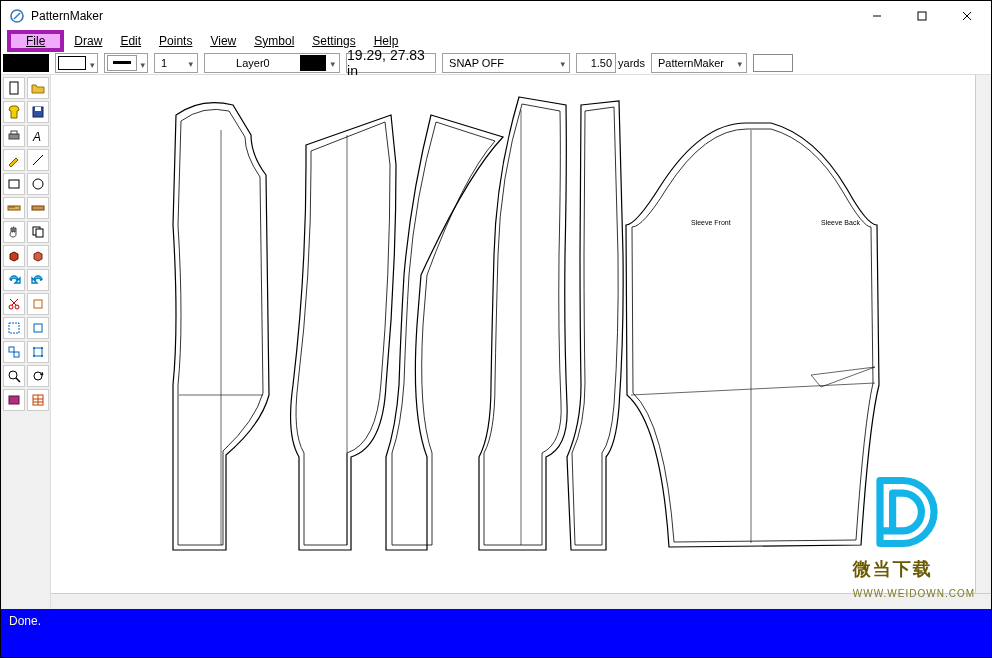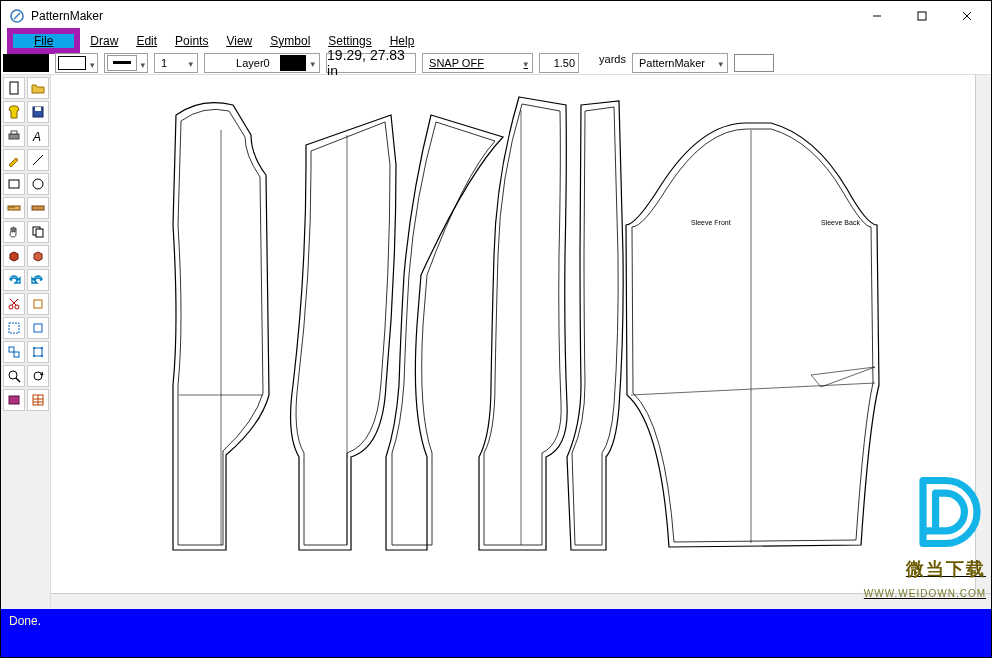--- a/index.html
+++ b/index.html
@@ -7,49 +7,49 @@
 
 .titlebar { height: 30px; display: flex; align-items: center; padding: 0 2px 0 8px; background: #fff; }
 .titlebar .app-icon { width: 16px; height: 16px; margin-right: 6px; }
 .titlebar .title { font-size: 12px; color: #000; flex: 1; }
 .win-controls { display: flex; }
 .win-btn { width: 45px; height: 28px; display: flex; align-items: center; justify-content: center; }
 .win-btn svg { width: 10px; height: 10px; }
 
 .menubar { height: 20px; display: flex; align-items: center; padding: 0 6px; gap: 2px; background: #fff; font-size: 12px; }
 .menubar .menu-item { padding: 1px 8px; cursor: default; }
-.menubar .menu-item.active { background: #0ea5e9; border: 6px solid #a21caf; padding: 0px 21px; }
+.menubar .menu-item.active { background: #f0abfc; border: 4px solid #a21caf; padding: 0px 15px; }
 .menubar .menu-item .ul { text-decoration: underline; }
 
 .propbar { height: 24px; display: flex; align-items: center; gap: 6px; padding: 0 2px; border-bottom: 1px solid #ddd; }
 .swatch { width: 46px; height: 18px; border: 1px solid #000; }
 .ddarrow::after { content: "▾"; font-size: 9px; margin-left: 2px; color: #555; }
 .combo { height: 20px; border: 1px solid #a0a0a0; font-size: 11px; display: flex; align-items: center; justify-content: space-between; padding: 0 4px 0 6px; background: #fff; }
 .combo.small { width: 44px; }
-.combo.layer { width: 116px; padding-left: 31px; }
+.combo.layer { width: 136px; padding-left: 31px; }
 .line-style { width: 30px; height: 16px; border: 1px solid #999; background: #fff; display:flex; align-items:center; justify-content:center;}
 .line-style .bar { width: 18px; height: 3px; background:#000; }
 .line-dd { display:flex; align-items:center; border:1px solid #a0a0a0; height:20px; padding:0 2px; gap:2px;}
 .layer-color { width: 26px; height: 16px; background:#000; border:1px solid #000; }
 .readout { width: 90px; height: 20px; border:1px solid #a0a0a0; font-size:14px; display:flex; align-items:center; justify-content:center; }
-.snap-combo { width: 111px; text-decoration: underline; }
+.snap-combo { width: 128px; }
 .yards-box { width:40px; height:20px; border:1px solid #a0a0a0; font-size:11px; display:flex; align-items:center; justify-content:flex-end; padding:0 3px; }
 .yards-lbl { font-size:11px; }
 .right-combo { width: 96px; }
 .right-swatch { width: 40px; height: 18px; border:1px solid #888; background:#fff; }
 
 .workarea { display:flex; height: 534px; }
 .toolbar { width: 50px; background:#f0f0f0; border-right:1px solid #ddd; padding:2px 2px; display:grid; grid-template-columns: 22px 22px; grid-auto-rows:22px; gap:2px; align-content:start; }
 .tbtn { width:22px; height:22px; border:1px solid #ccc; background:#fff; display:flex; align-items:center; justify-content:center; }
 .tbtn svg { width:14px; height:14px; }
 
 .canvas { flex:1; background:#fff; position:relative; overflow:hidden; }
 .canvas svg.patterns { position:absolute; left:0; top:0; }
 
-.watermark { position:absolute; right:5px; bottom:58px; text-align:right; pointer-events:none;text-decoration:underline; }
+.watermark { position:absolute; right:16px; bottom:58px; text-align:left; pointer-events:none; }
 .watermark .d-logo { width:90px; height:90px; margin-bottom:-4px; }
 .watermark .t1 { font-size:18px; font-weight:bold; color:#6b5a00; letter-spacing:2px; }
 .watermark .t2 { font-size:10px; color:#7a7a2a; letter-spacing:1px;margin-top:7px; }
 
 .statusbar { height: 55px; background:#0000ff; color:#fef9c3; font-size:12px; padding:4px 8px; font-family: Tahoma, sans-serif; }
 .statusbar div { line-height:1.4; }
 
 .scroll-h { position:absolute; bottom:48px; left:50px; right:0; height:16px; background:#f0f0f0; border-top:1px solid #ccc; }
 .scroll-v { position:absolute; top:74px; right:0; bottom:64px; width:16px; background:#f0f0f0; border-left:1px solid #ccc; }
 </style>
@@ -116,21 +116,21 @@
         <span class="ddarrow"></span>
       </div>
     </div>
   <div class="readout">
       <span>19.29, 27.83 in</span>
     </div>
   <div class="combo snap-combo">
       <span>SNAP OFF</span>
       <span class="ddarrow"></span>
     </div>
-  <div style="display:flex;align-items:flex-start;gap:20px;">
+  <div style="display:flex;align-items:center;gap:2px;">
     <div class="yards-box">
         <span>1.50</span>
       </div>
     <span class="yards-lbl">yards</span>
   </div>
   <div class="combo right-combo">
       <span>PatternMaker</span>
       <span class="ddarrow"></span>
     </div>
   <div class="right-swatch"></div>

